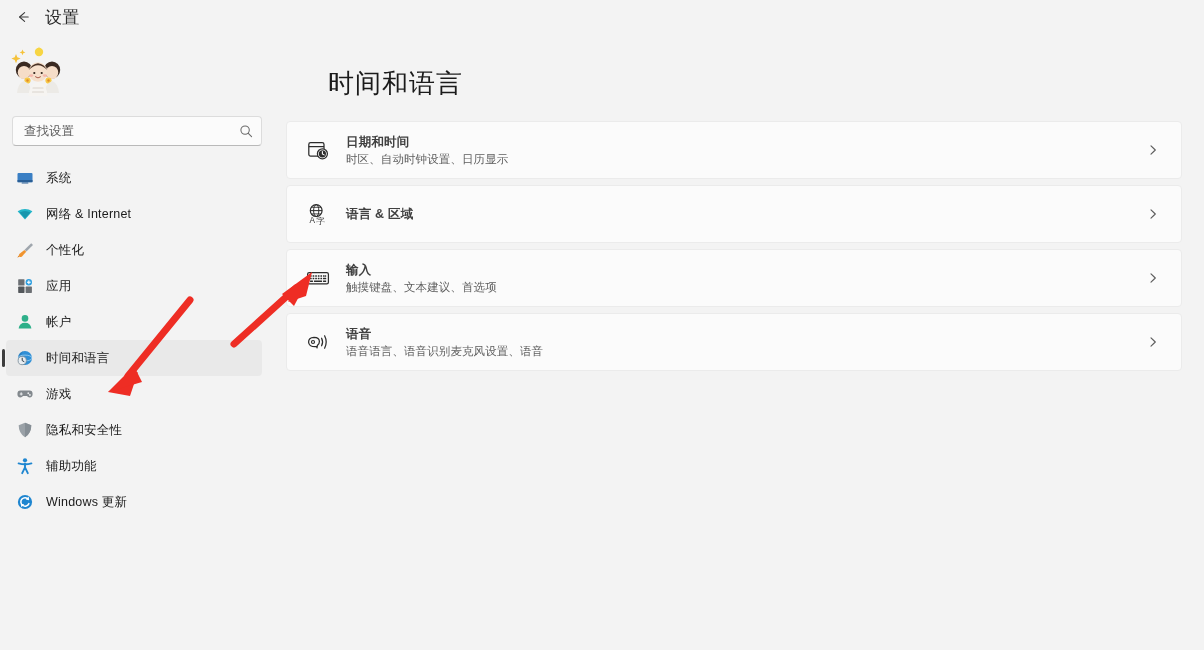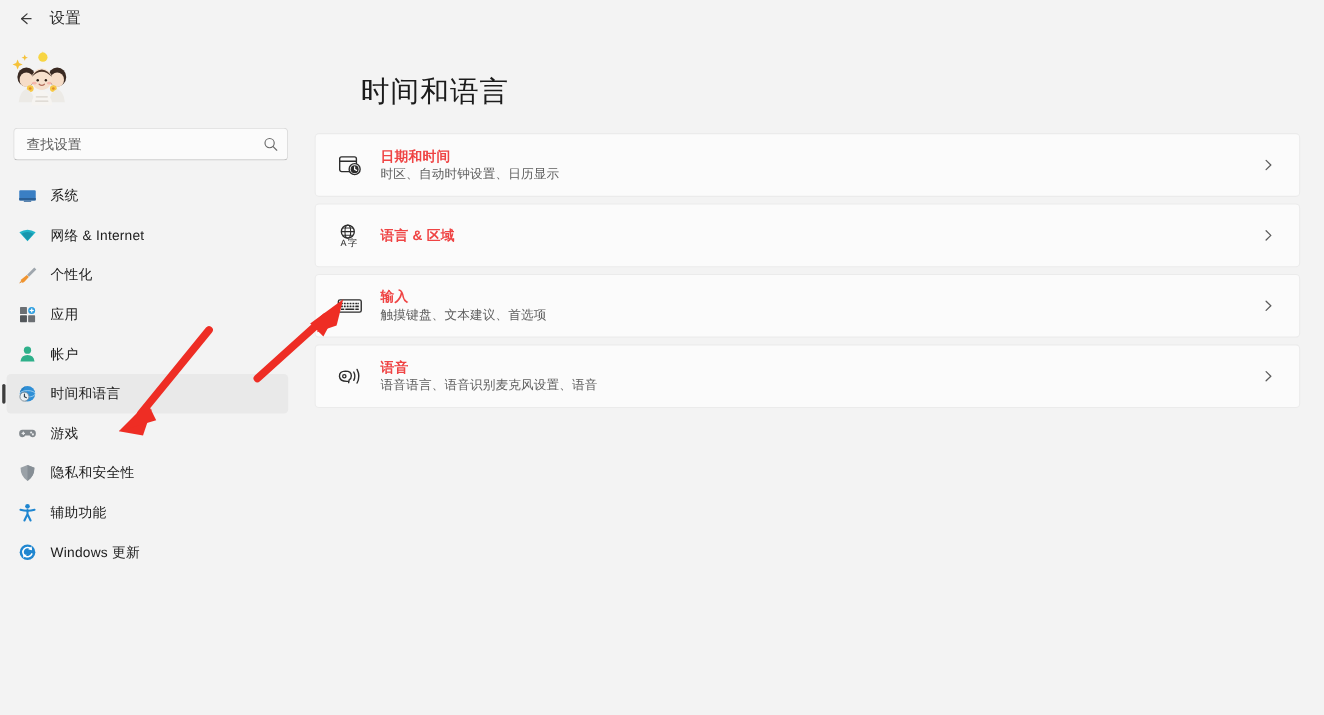--- a/index.html
+++ b/index.html
@@ -29,21 +29,21 @@
     width: 30px;
     height: 26px;
     display: flex;
     align-items: center;
     justify-content: center;
     border-radius: 4px;
     cursor: default;
   }
   .back-btn svg { display: block; }
   .titlebar-title {
-    font-size: 14px;
+    font-size: 17px;
     color: #2b2b2b;
     margin-left: 7px;
     letter-spacing: .3px;
   }
 
   
   .sidebar {
     position: absolute;
     left: 0;
     top: 34px;
@@ -167,21 +167,21 @@
     flex: 0 0 30px;
     display: flex;
     align-items: center;
     justify-content: center;
     margin-right: 13px;
   }
   .card-text { flex: 1; min-width: 0; }
   .card-title {
     font-size: 12.5px;
     font-weight: bold;
-    color: #ef4444;
+    color: #404040;
     line-height: 16px;
     letter-spacing: .2px;
   }
   .card-sub {
     font-size: 11.5px;
     color: #5e5e5e;
     line-height: 15px;
     margin-top: 2px;
     letter-spacing: .1px;
   }

